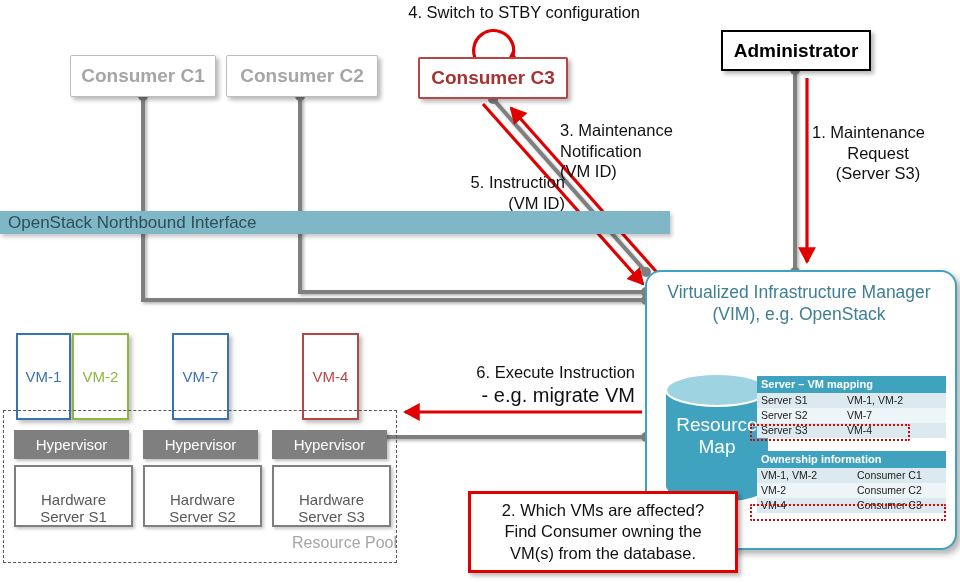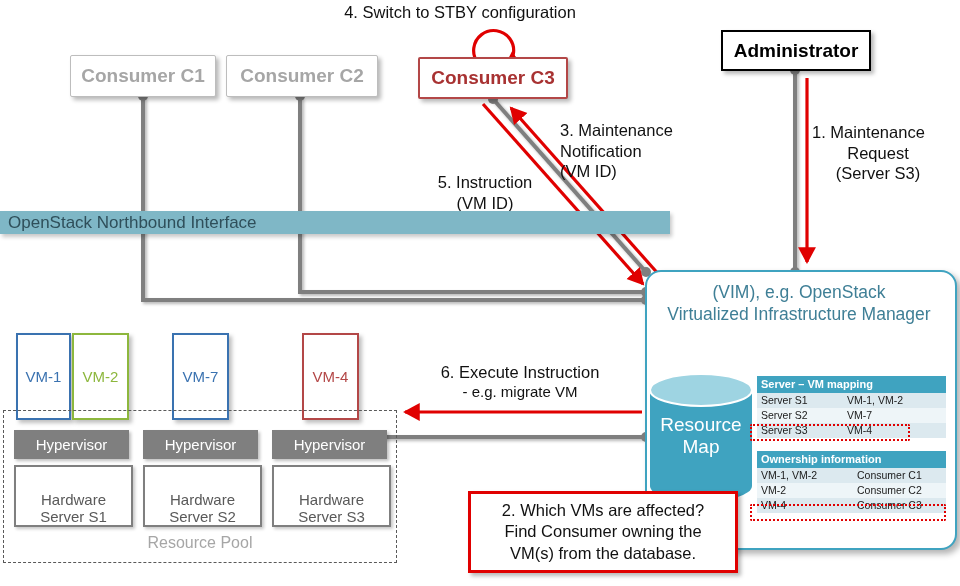--- a/index.html
+++ b/index.html
@@ -49,21 +49,21 @@
   .maptable tr.r0 td{background:#dce9ef;}
   .maptable tr.r1 td{background:#eef5f8;}
   .hl-row td{background:#dce9ef;}
   .dashbox{position:absolute;border:2px dotted #e00000;box-sizing:border-box;border-radius:2px;}
 
   .callout{position:absolute;border:3px solid #e00000;background:#fff;box-sizing:border-box;
            display:flex;align-items:center;justify-content:center;text-align:center;
            font-size:16.5px;color:#111;line-height:1.3;
            box-shadow:3px 3px 4px rgba(0,0,0,.28);}
 
-  .note{position:absolute;color:#111;font-size:16.5px;line-height:1.25;text-align:center;}
+  .note{position:absolute;color:#111;font-size:16.5px;line-height:1.25;text-align:right;}
 </style>
 </head>
 <body>
 
 <div id="canvas">
 
   <svg class="layer" viewBox="0 0 960 586">
     <defs>
       <marker id="redarrow" markerWidth="6" markerHeight="6" refX="4.6" refY="3" orient="auto" markerUnits="strokeWidth">
         <path d="M0,0.2 L5.2,3 L0,5.8 z" fill="#e00000"></path>
@@ -153,25 +153,25 @@
     <div style="text-align:center;width:132px;">Request</div>
     <div style="text-align:center;width:132px;">(Server  S3)</div>
   </div>
 
   <div class="nbi" style="left:0px;top:211px;width:670px;height:23px;">
     <span>OpenStack Northbound Interface</span>
   </div>
 
   <div class="vimbox" style="left:645px;top:270px;width:308px;height:276px;"></div>
   <div class="vimtitle" style="left:648px;top:282px;width:302px;">
+    <div>Virtualized Infrastructure  Manager</div>
     <div>(VIM), e.g. OpenStack</div>
-    <div>Virtualized Infrastructure  Manager</div>
-  </div>
-
-  <div class="cyl" style="left:648px;top:374px;width:106px;height:128px;">
+  </div>
+
+  <div class="cyl" style="left:664px;top:374px;width:106px;height:128px;">
     <svg width="106" height="128" viewBox="0 0 106 128">
       <path d="M2,16 L2,112 A51,16 0 0 0 104,112 L104,16 Z" fill="#3fa3c0"></path>
       <ellipse cx="53" cy="16" rx="51" ry="16" fill="#9ed4e2" stroke="#ffffff" stroke-width="2"></ellipse>
     </svg>
     <div class="cyl-label">
       <div>Resource</div>
       <div>Map</div>
     </div>
   </div>
 
@@ -259,21 +259,21 @@
     <div>
       <div>Hardware</div>
       <div>Server S3</div>
     </div>
   </div>
 
   <div class="note" style="left:3px;top:533px;width:394px;color:#a6a6a6;font-size:16px;">Resource  Pool</div>
 
   <div class="note" style="left:405px;top:362px;width:230px;">
     <div>6. Execute  Instruction</div>
-    <div style="font-size:15px;">- e.g. migrate VM</div>
+    <div style="font-size:20px;">- e.g. migrate VM</div>
   </div>
 
   <div class="callout" style="left:468px;top:491px;width:270px;height:82px;align-items:center;">
     <div>
       <div>2. Which VMs are affected?</div>
       <div>Find Consumer owning the</div>
       <div>VM(s) from the database.</div>
     </div>
   </div>
 

